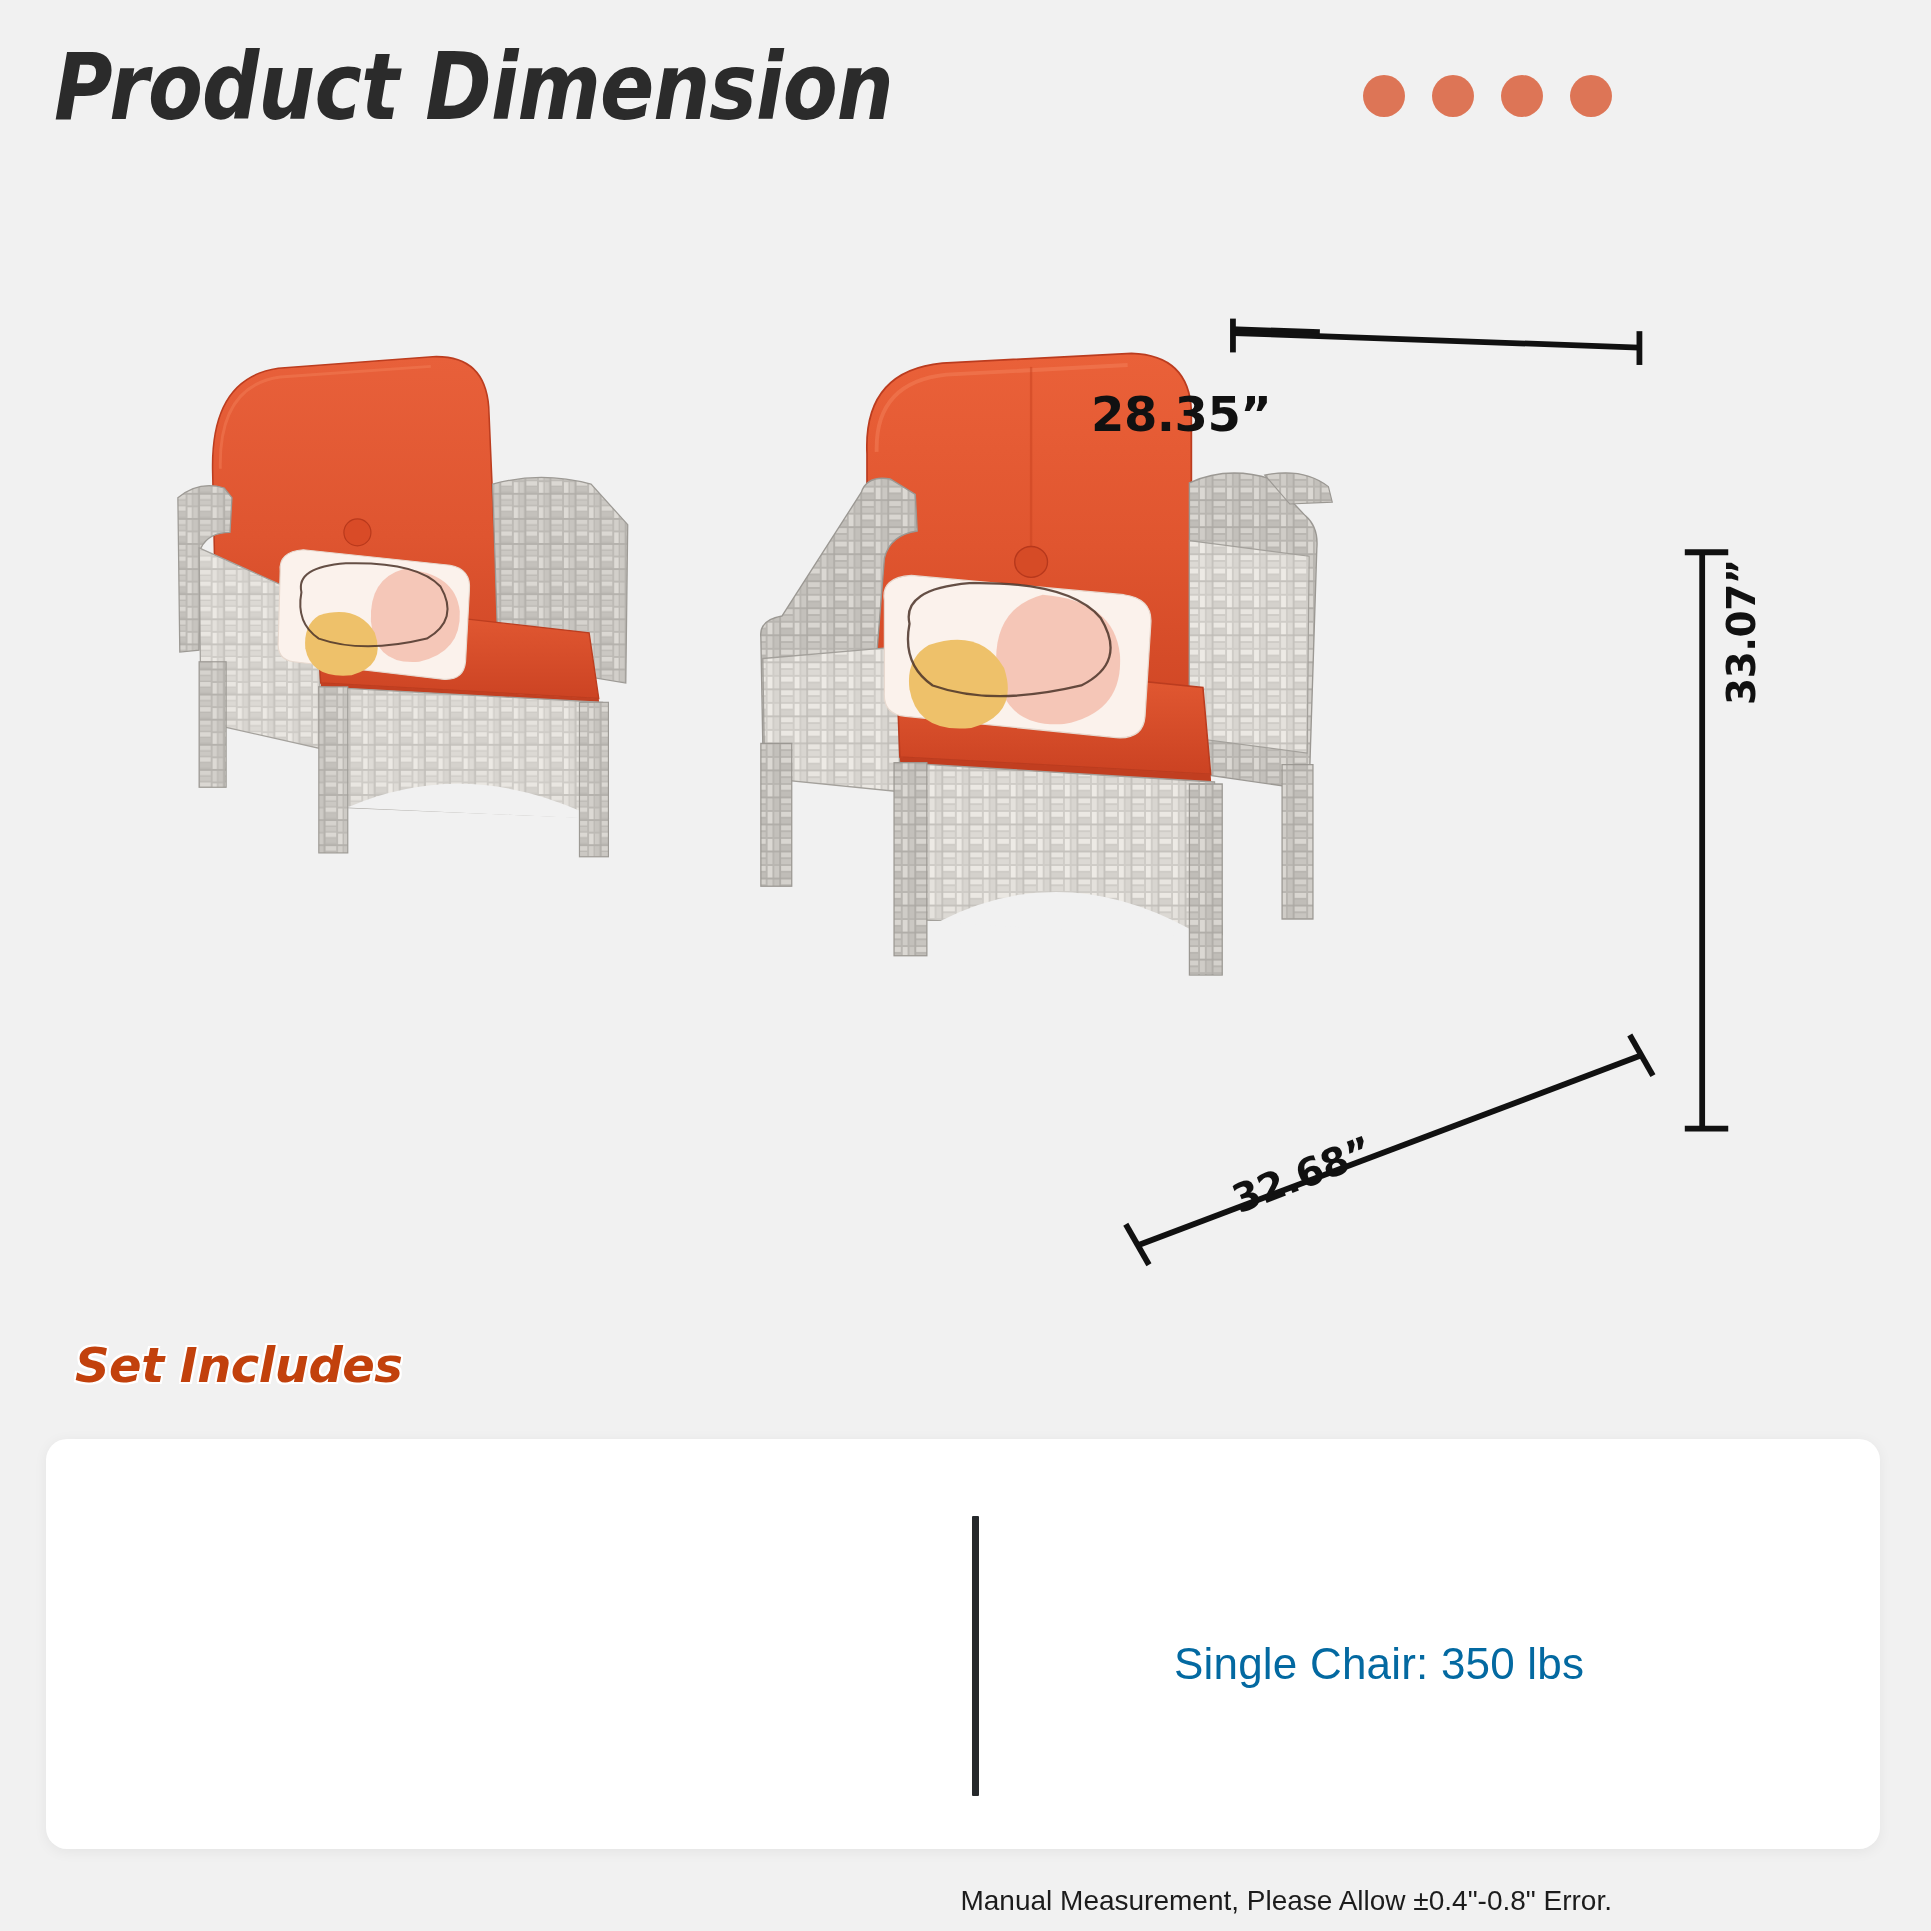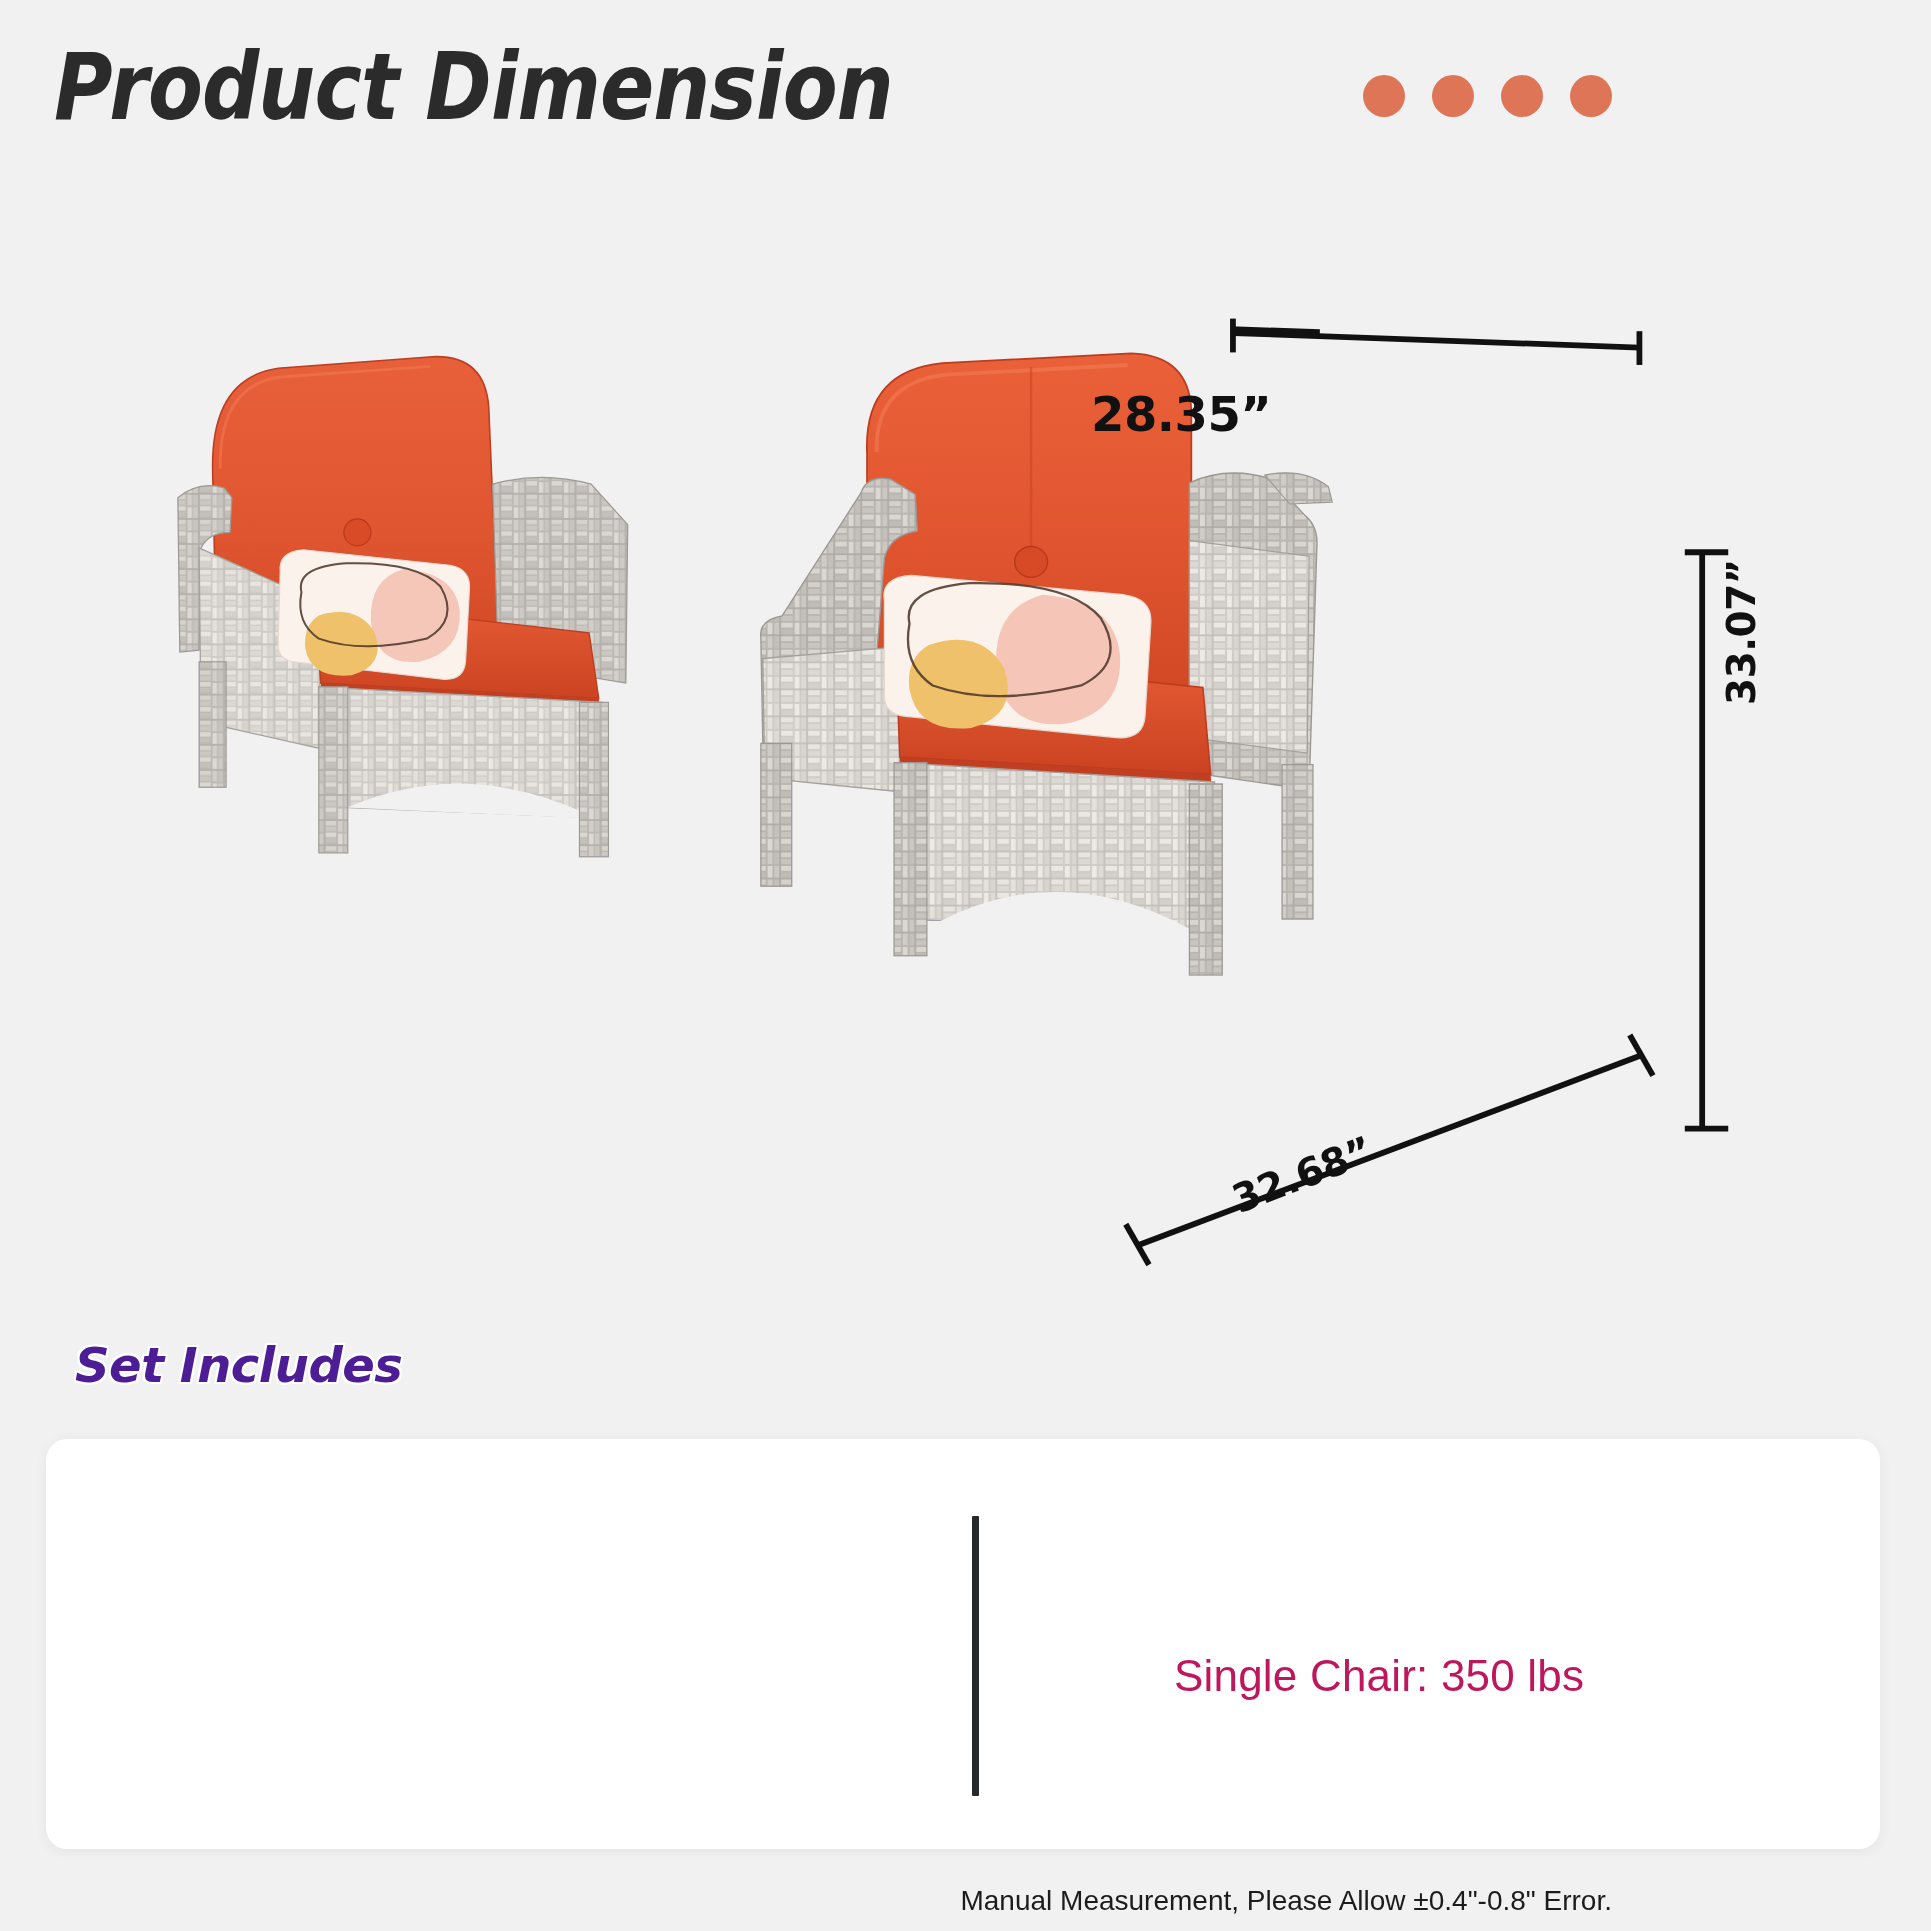--- a/index.html
+++ b/index.html
@@ -97,21 +97,21 @@
     transform-origin: left top;
   }
 
   
   .section-heading {
     position: absolute;
     font-family: "DejaVu Sans", sans-serif;
     font-weight: 900;
     font-style: italic;
     font-size: 48px;
-    color: #4c1d95;
+    color: #c2410c;
     letter-spacing: -0.5px;
     white-space: nowrap;
     text-shadow:
       -1.9px -1.9px 0 #ffffff,  1.9px -1.9px 0 #ffffff,
       -1.9px  1.9px 0 #ffffff,  1.9px  1.9px 0 #ffffff,
        0px -1.9px 0 #ffffff,  0px  1.9px 0 #ffffff,
       -1.9px  0px 0 #ffffff,  1.9px  0px 0 #ffffff;
   }
   #heading-set-includes    { left: 75px;  top: 1337px; }
   #heading-weight-capacity { left: 1176px; top: 1337px; }
@@ -154,24 +154,23 @@
     background: #26292b;
     border-radius: 1px;
   }
 
   #weight-value {
     position: absolute;
     left: 1174px;
     top: 1639px;
     font-family: "Liberation Sans", sans-serif;
     font-size: 44px;
-    color: #be185d;
+    color: #0369a1;
     letter-spacing: 0.2px;
     white-space: nowrap;
-    margin-top: 12px;
   }
 
   
   #footer-note {
     position: absolute;
     right: 54px;
     top: 1885px;
     font-family: "Liberation Sans", sans-serif;
     font-size: 28px;
     color: #1c1c1c;

